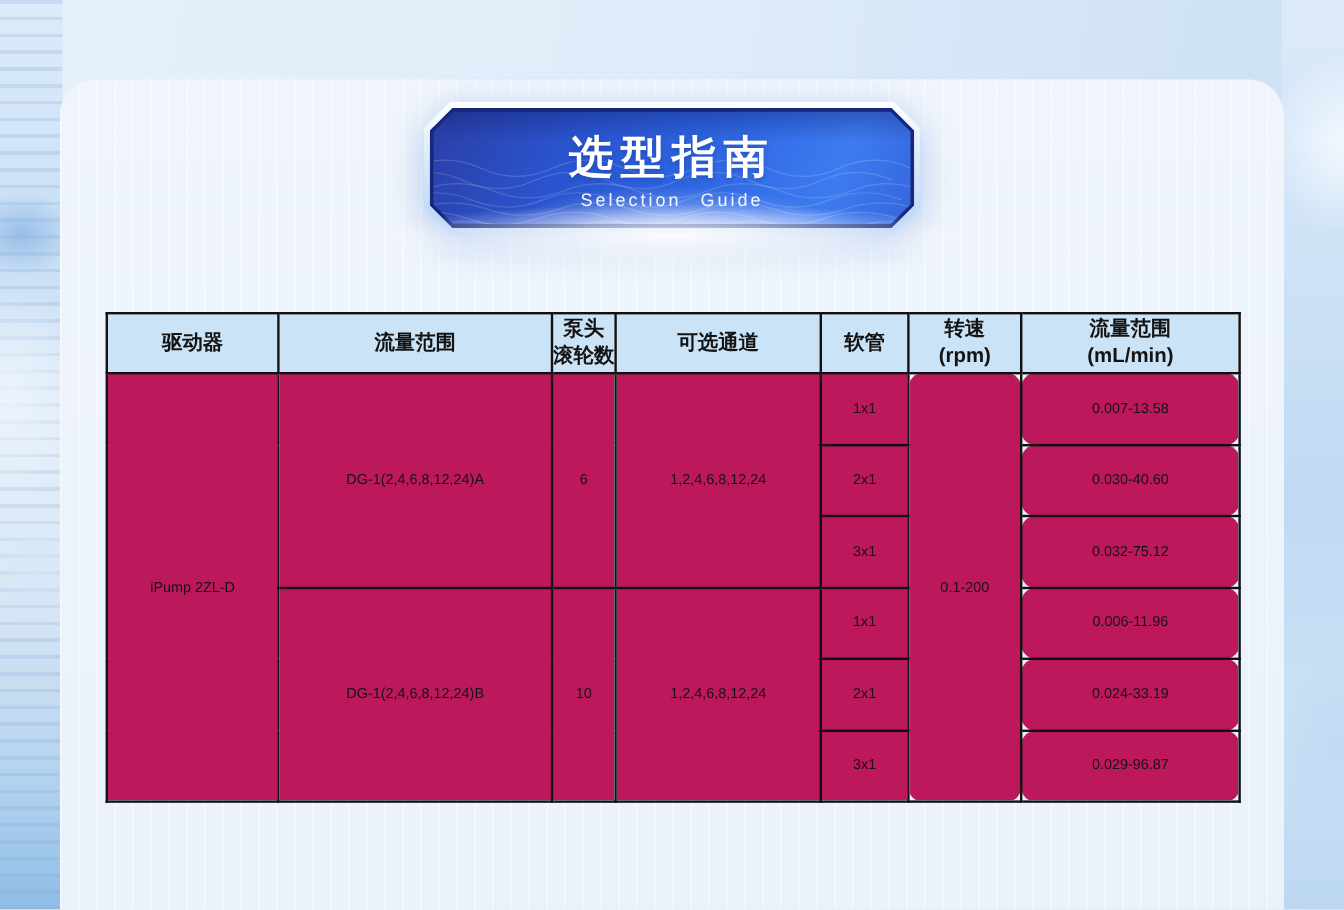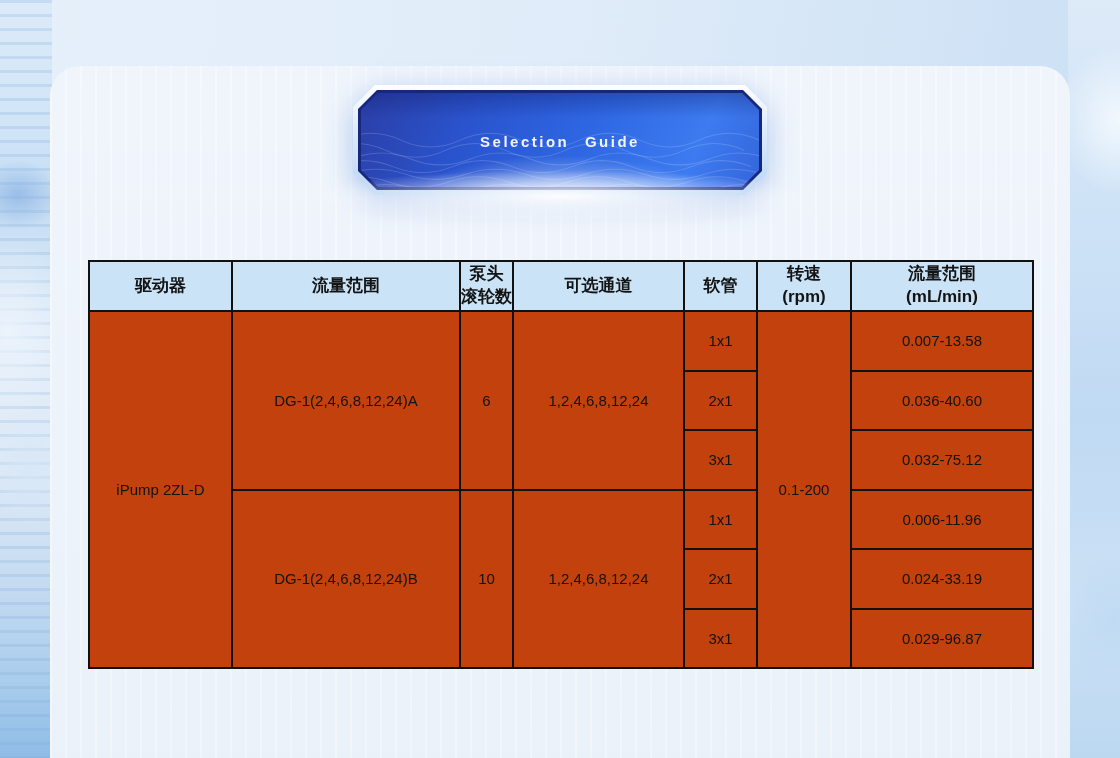--- a/index.html
+++ b/index.html
@@ -64,21 +64,21 @@
   .banner-waves { position:absolute; left:0; bottom:-4px; width:100%; height:78%; opacity:.55; }
   .banner-text {
     position:absolute; inset:8px; display:flex; flex-direction:column;
     align-items:center; justify-content:center; color:#fff; z-index:2;
   }
   .banner-title {
     font-size:37px; font-weight:700; letter-spacing:6px;
     text-shadow:0 2px 4px rgba(20,40,120,.35); margin-top:2px;
   }
   .banner-subtitle {
-    font-size:15px; font-weight:700; letter-spacing:2.5px; word-spacing:9px;
+    font-size:15px; font-weight:400; letter-spacing:2.5px; word-spacing:9px;
     color:rgba(255,255,255,.93); margin-top:3px;
   }
   .banner-glow {
     position:absolute; left:310px; top:170px; width:500px; height:52px;
     background:radial-gradient(closest-side, rgba(255,255,255,.95), rgba(255,255,255,0));
     pointer-events:none;
   }
 
   
   .spec-table-wrap { position:absolute; left:88px; top:260px; }
@@ -88,26 +88,26 @@
   }
   table.spec th, table.spec td {
     border:2px solid #111; text-align:center; vertical-align:middle;
     overflow:hidden;
   }
   table.spec thead th {
     background:#cbe3f6; font-size:17px; font-weight:700;
     height:50px; white-space:pre-line; line-height:1.35;
   }
   table.spec tbody td {
-    background:#c2410c; font-size:15px; font-weight:400;
+    background:#be185d; font-size:12px; font-weight:400;
     white-space:pre-line; line-height:1.3;
   }
   table.spec tbody tr { height:59.5px; }
   td.driver-cell { font-size:21px; }
-  td.flow-cell, td.speed-cell { font-size:20px; }
+  td.flow-cell, td.speed-cell { font-size:20px;border-radius:12px; }
 </style>
 </head>
 <body>
 
 <div class="strip-left"></div>
 <div class="strip-right"></div>
 <div class="card"></div>
 
 <div class="banner">
   <div class="banner-frame oct"></div>
@@ -118,20 +118,21 @@
         <path d="M-20 26 q 30 -16 60 0 t 60 0 t 60 0 t 60 0 t 60 0 t 60 0 t 60 0"></path>
         <path d="M-35 38 q 30 -16 60 0 t 60 0 t 60 0 t 60 0 t 60 0 t 60 0 t 60 0"></path>
         <path d="M-10 48 q 30 -14 60 0 t 60 0 t 60 0 t 60 0 t 60 0 t 60 0 t 60 0"></path>
         <path d="M-28 57 q 30 -14 60 0 t 60 0 t 60 0 t 60 0 t 60 0 t 60 0 t 60 0"></path>
         <path d="M-15 66 q 30 -12 60 0 t 60 0 t 60 0 t 60 0 t 60 0 t 60 0 t 60 0"></path>
         <path d="M-32 75 q 30 -12 60 0 t 60 0 t 60 0 t 60 0 t 60 0 t 60 0 t 60 0"></path>
         <path d="M-5 83 q 30 -10 60 0 t 60 0 t 60 0 t 60 0 t 60 0 t 60 0 t 60 0"></path>
       </g>
     </svg>
     <div class="banner-text">
+      <div class="banner-title">选型指南</div>
       <div class="banner-subtitle">Selection Guide</div>
     </div>
   </div>
 </div>
 <div class="banner-glow"></div>
 
 <div class="spec-table-wrap">
   <table class="spec">
     <colgroup>
       <col style="width:143px">
@@ -161,21 +162,21 @@
         <td class="driver-cell" rowspan="6">iPump 2ZL-D</td>
         <td rowspan="3">DG-1(2,4,6,8,12,24)A</td>
         <td rowspan="3">6</td>
         <td rowspan="3">1,2,4,6,8,12,24</td>
         <td>1x1</td>
         <td class="speed-cell" rowspan="6">0.1-200</td>
         <td class="flow-cell">0.007-13.58</td>
       </tr>
       <tr>
         <td>2x1</td>
-        <td class="flow-cell">0.036-40.60</td>
+        <td class="flow-cell">0.030-40.60</td>
       </tr>
       <tr>
         <td>3x1</td>
         <td class="flow-cell">0.032-75.12</td>
       </tr>
       <tr>
         <td rowspan="3">DG-1(2,4,6,8,12,24)B</td>
         <td rowspan="3">10</td>
         <td rowspan="3">1,2,4,6,8,12,24</td>
         <td>1x1</td>

